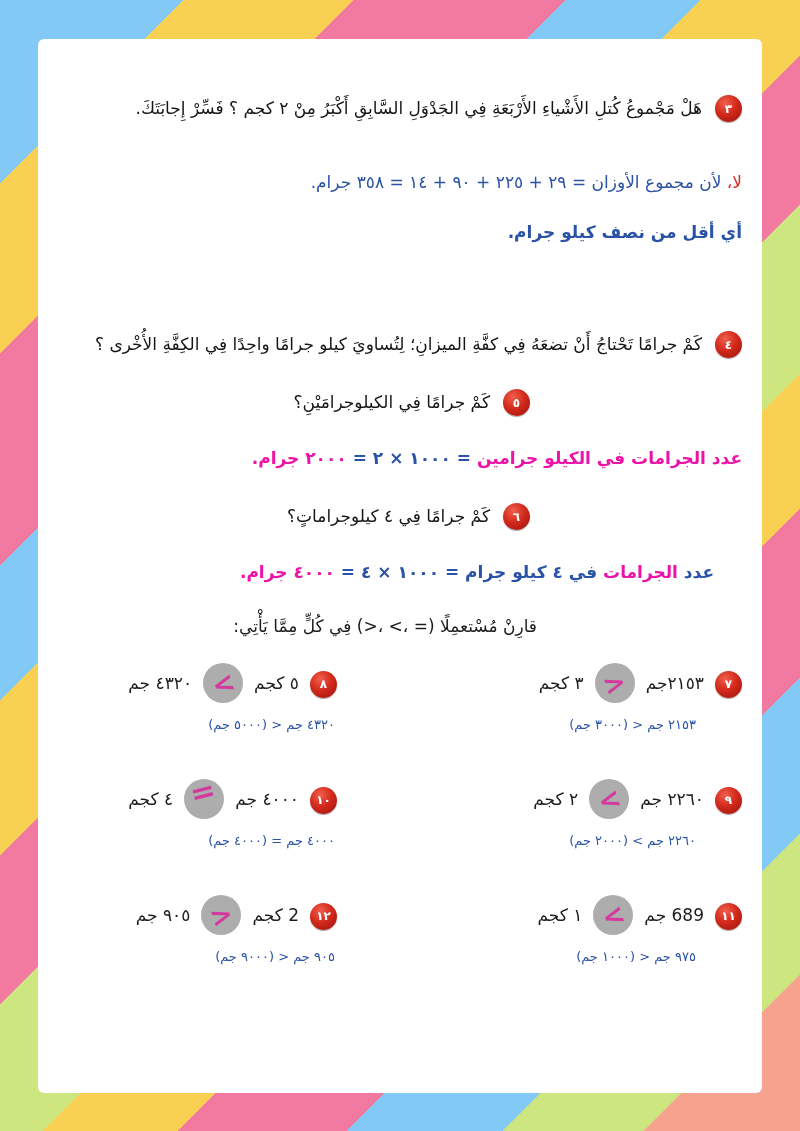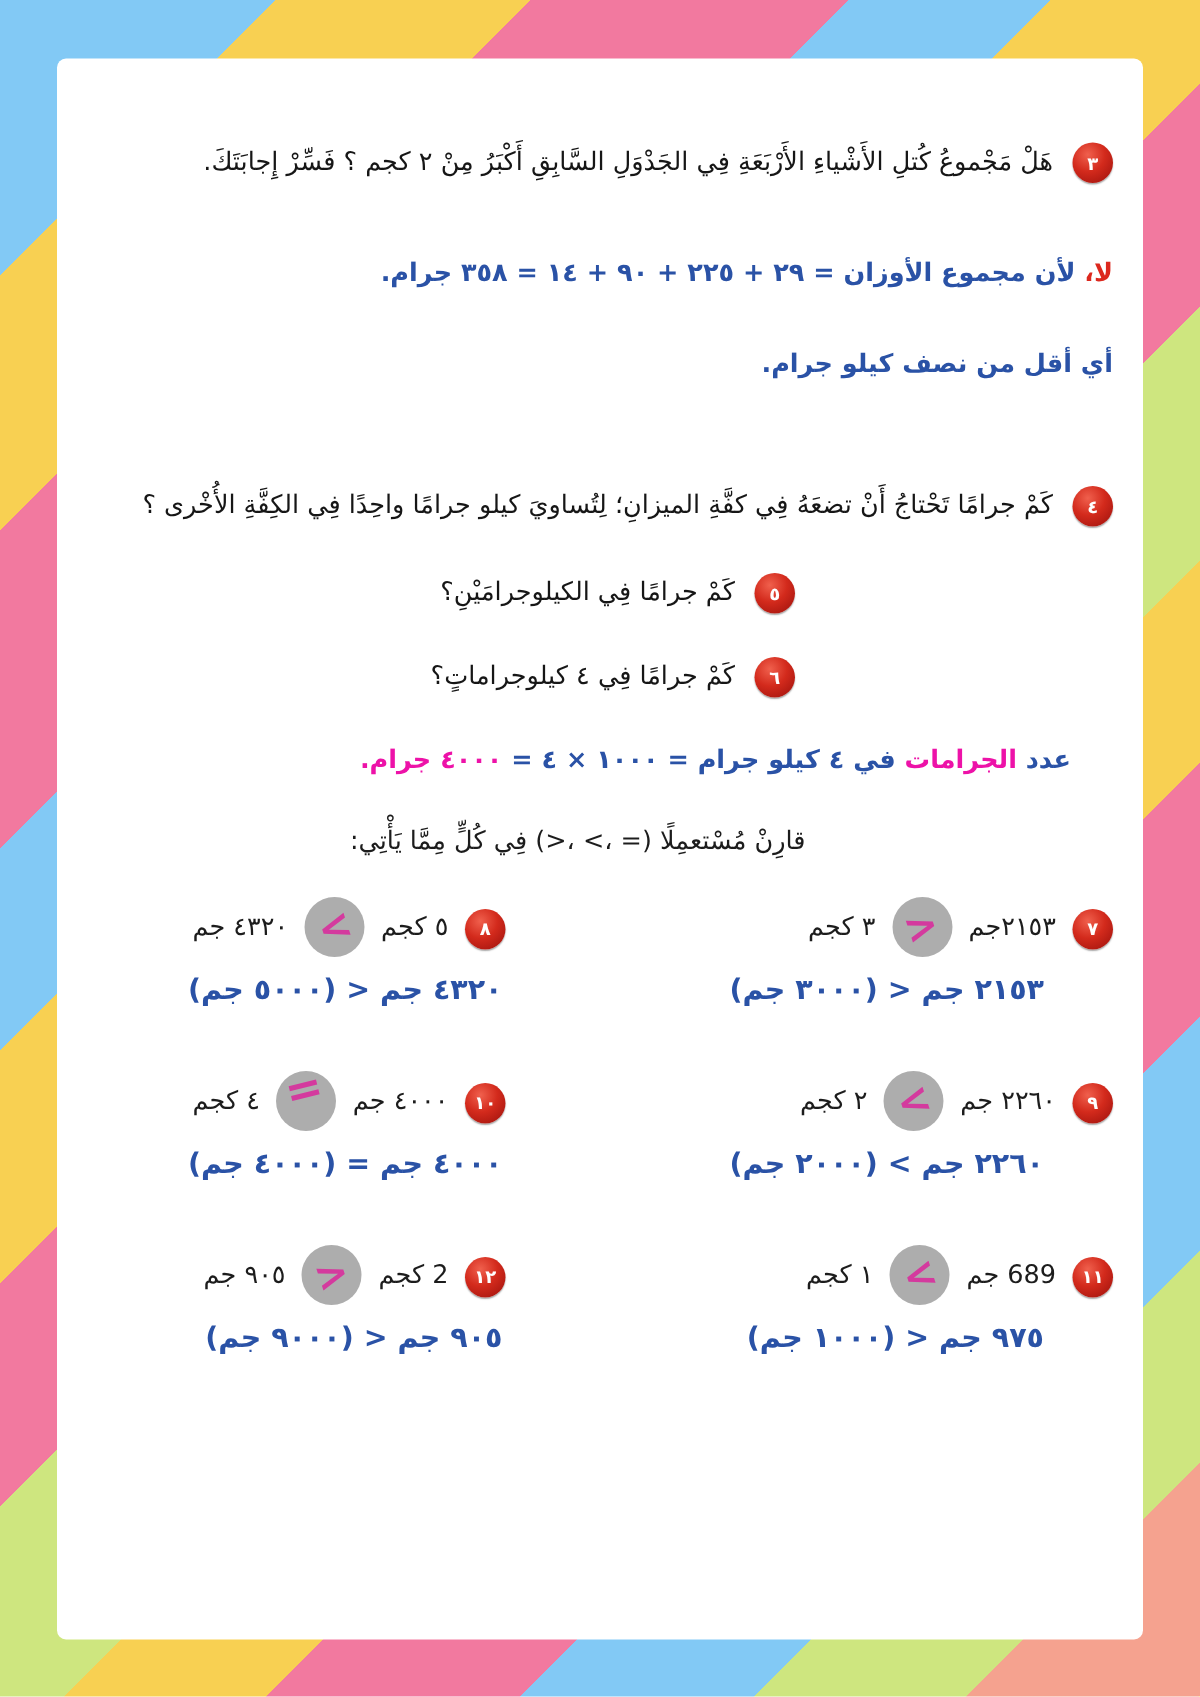--- a/index.html
+++ b/index.html
@@ -25,22 +25,22 @@
     flex:0 0 auto; width:27px; height:27px; border-radius:50%;
     background:radial-gradient(circle at 38% 30%, #f0604d 0%, #d32a1c 45%, #9a100c 100%);
     color:#fff; font-size:12px; font-weight:bold;
     display:flex; align-items:center; justify-content:center;
     margin-top:2px; box-shadow:0 1px 1px rgba(0,0,0,.35);
   }
   .blue{color:var(--blue)} .navy{color:var(--navy)}
   .magenta{color:var(--magenta)} .red{color:var(--red)}
 
   #q3{margin-bottom:44px}
-  #a3a{margin-bottom:31px; font-weight:bold}
-  #a3b{margin-bottom:64px; font-weight:bold}
+  #a3a{margin-bottom:20px; font-weight:normal}
+  #a3b{margin-bottom:82px; font-weight:bold}
   #q4{margin-bottom:28px}
   #a4{margin-bottom:16px; font-weight:bold; line-height:33px}
   #q5{margin-bottom:26px; padding-right:212px}
   #a5{margin-bottom:28px; font-weight:bold}
   #q6{margin-bottom:26px; padding-right:212px}
   #a6{margin-bottom:24px; font-weight:bold; padding-right:28px}
   #instr{margin-bottom:22px; padding-right:205px}
 
   .ltr-override{direction:ltr; unicode-bidi:bidi-override; display:inline-block}
 
@@ -55,21 +55,21 @@
   .gcirc{
     flex:0 0 auto; width:40px; height:40px; border-radius:50%;
     background:var(--circle-gray);
     display:flex; align-items:center; justify-content:center;
   }
   .cmp-glyph{
     color:var(--glyph-magenta); font-size:27px; font-weight:bold; line-height:1;
     transform:rotate(-18deg);
   }
   .cmp-glyph.eq{ font-size:30px; transform:rotate(-14deg) translateY(-7px); }
-  .ans{ color:var(--blue); font-weight:bold; font-size:19px; padding-right:46px; white-space:nowrap }
+  .ans{ color:var(--blue); font-weight:normal; font-size:13px; padding-right:46px; white-space:nowrap }
   .col-l .ans{ padding-right:2px }
 </style>
 </head>
 <body style="background: linear-gradient(135deg, rgb(130, 201, 245) 0px, rgb(130, 201, 245) 130px, rgb(248, 208, 82) 130px, rgb(248, 208, 82) 250px, rgb(242, 121, 159) 250px, rgb(242, 121, 159) 400px, rgb(130, 201, 245) 400px, rgb(130, 201, 245) 495px, rgb(248, 208, 82) 495px, rgb(248, 208, 82) 605px, rgb(242, 121, 159) 605px, rgb(242, 121, 159) 710px, rgb(206, 230, 127) 710px, rgb(206, 230, 127) 830px, rgb(248, 208, 82) 830px, rgb(248, 208, 82) 925px, rgb(242, 121, 159) 925px, rgb(242, 121, 159) 1045px, rgb(130, 201, 245) 1045px, rgb(130, 201, 245) 1155px, rgb(206, 230, 127) 1155px, rgb(206, 230, 127) 1255px, rgb(245, 162, 143) 1255px, rgb(245, 162, 143) 1365px, rgb(248, 208, 82) 1365px, rgb(248, 208, 82) 1485px, rgb(242, 121, 159) 1485px, rgb(242, 121, 159) 1625px, rgb(130, 201, 245) 1625px, rgb(130, 201, 245) 1725px, rgb(206, 230, 127) 1725px, rgb(206, 230, 127) 1835px, rgb(248, 208, 82) 1835px, rgb(248, 208, 82) 1955px, rgb(242, 121, 159) 1955px, rgb(242, 121, 159) 2095px);">
 
 <div class="panel">
   <div class="content">
 
     <div id="q3" class="qrow">
       <span class="badge">٣</span>
@@ -80,20 +80,21 @@
 
     <div id="q4" class="qrow">
       <span class="badge">٤</span>
       <span class="qtext">كَمْ جرامًا تَحْتاجُ أَنْ تضعَهُ فِي كفَّةِ الميزانِ؛ لِتُساويَ كيلو جرامًا واحِدًا فِي الكِفَّةِ الأُخْرى ؟</span>
     </div>
 
     <div id="q5" class="qrow">
       <span class="badge">٥</span>
       <span class="qtext">كَمْ جرامًا فِي الكيلوجرامَيْنِ؟</span>
     </div>
+    <p id="a5"><span class="magenta">عدد الجرامات في الكيلو جرامين</span><span class="blue"> = ١٠٠٠ × ٢ = </span><span class="magenta">٢٠٠٠ جرام.</span></p>
 
     <div id="q6" class="qrow">
       <span class="badge">٦</span>
       <span class="qtext">كَمْ جرامًا فِي ٤ كيلوجراماتٍ؟</span>
     </div>
     <p id="a6"><span class="blue">عدد </span><span class="magenta">الجرامات</span><span class="blue"> في ٤ كيلو جرام = ١٠٠٠ × ٤ = </span><span class="magenta">٤٠٠٠ جرام.</span></p>
 
     <p id="instr"><span>قارِنْ مُسْتعمِلًا </span><span class="ltr-override">(&gt;، &lt;، =)</span><span> فِي كُلٍّ مِمَّا يَأْتِي:</span></p>
 
     <div class="cmp-grid">

